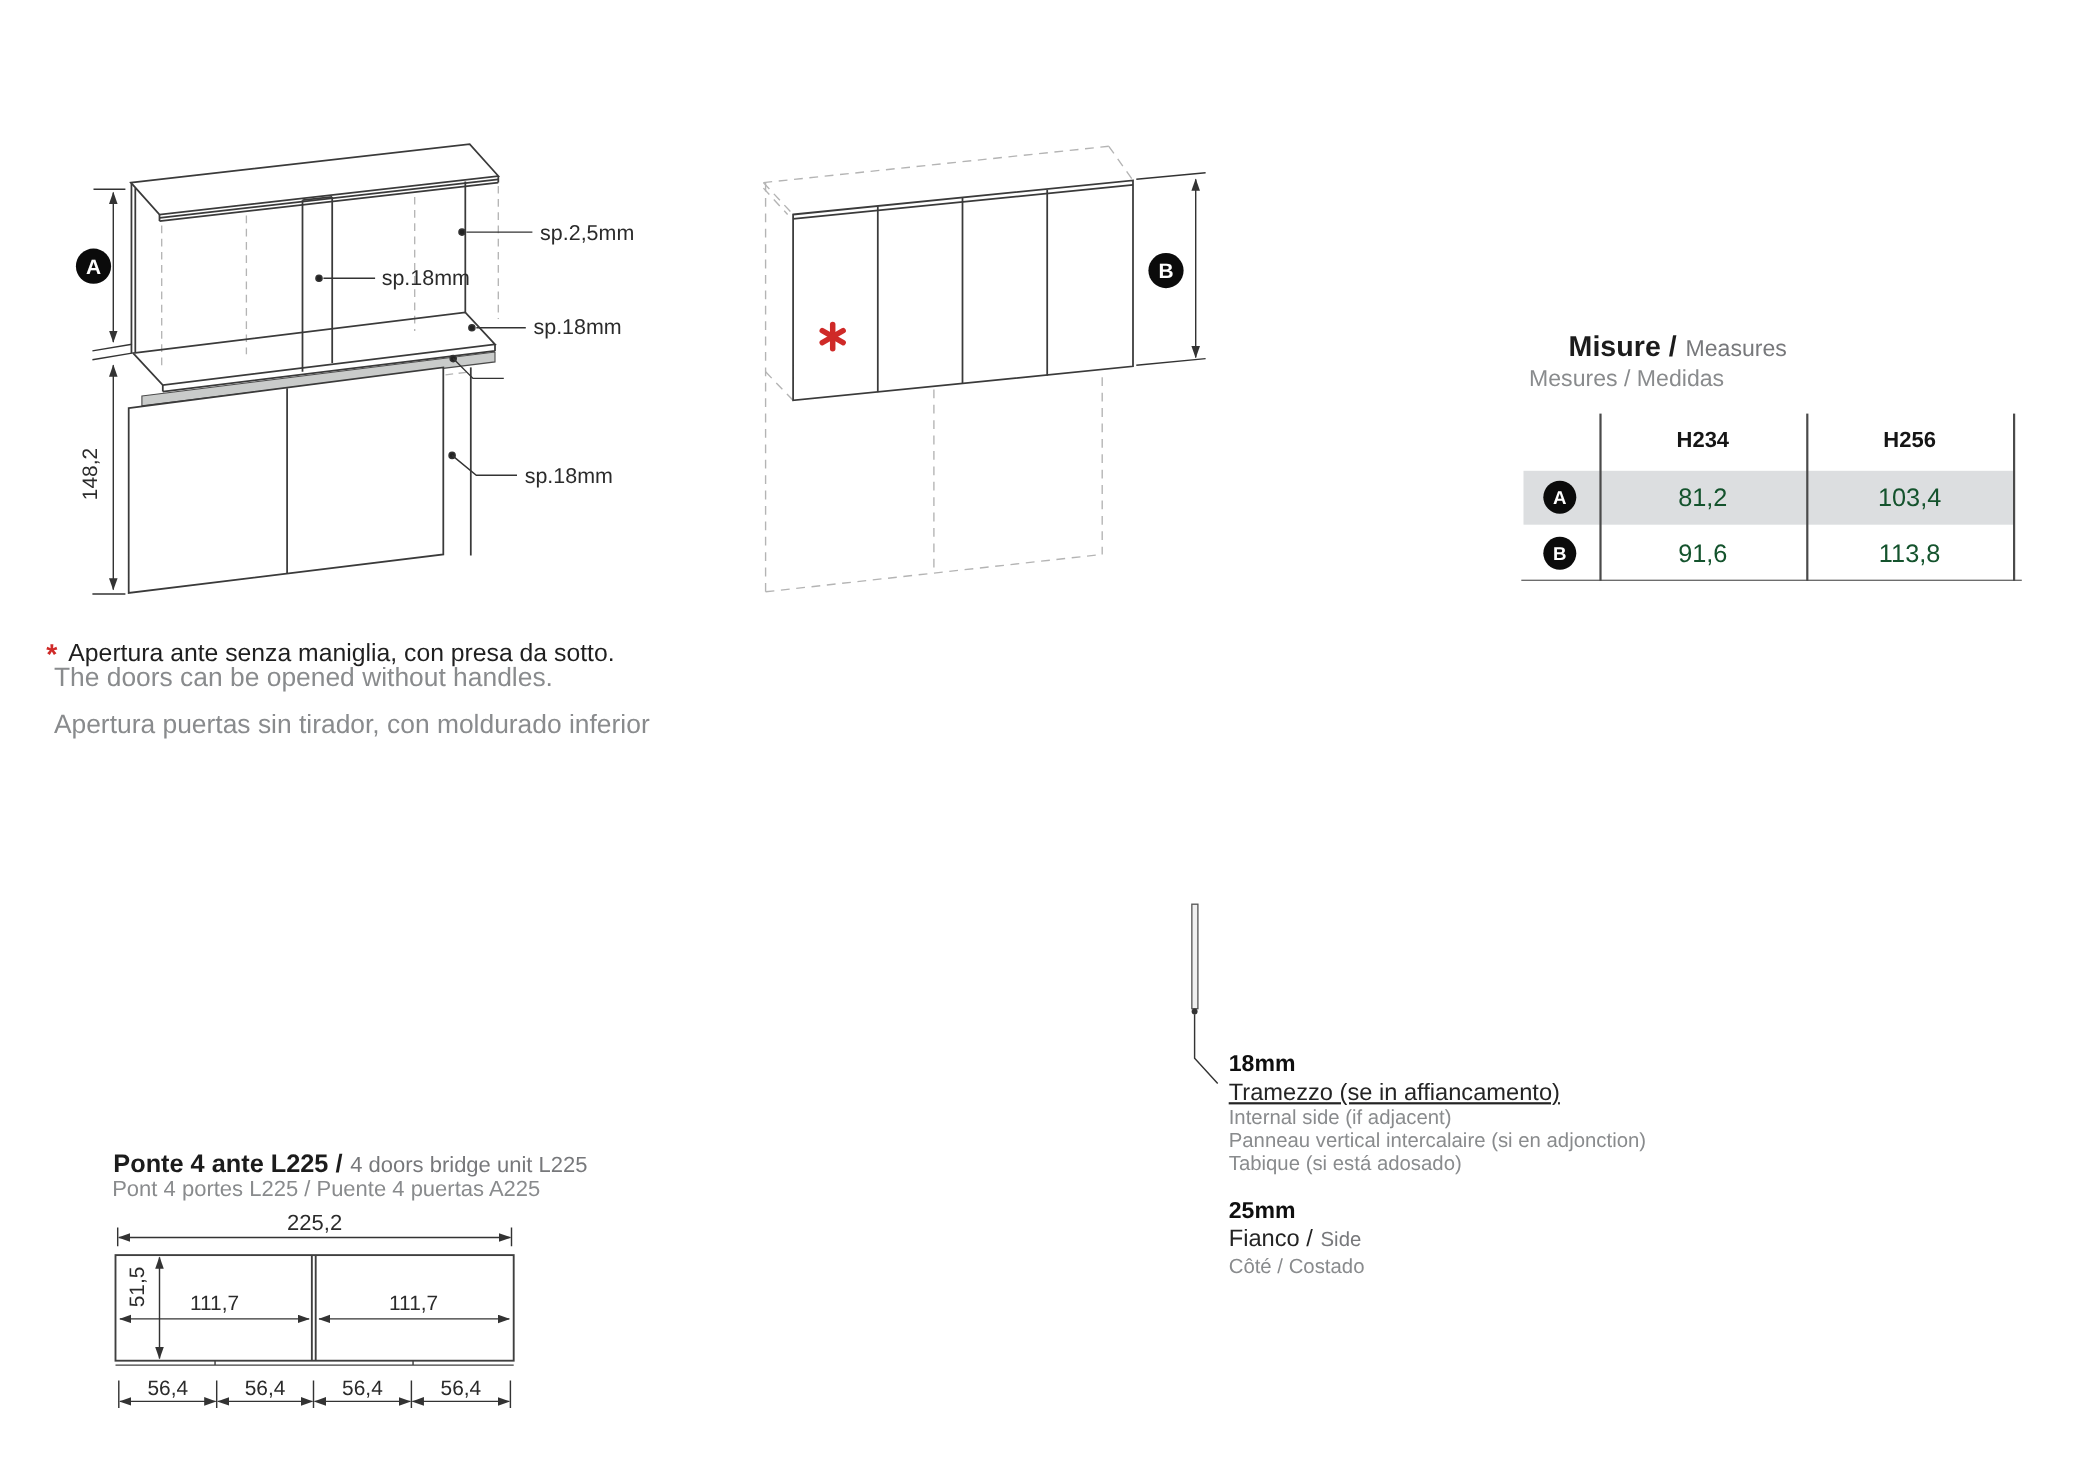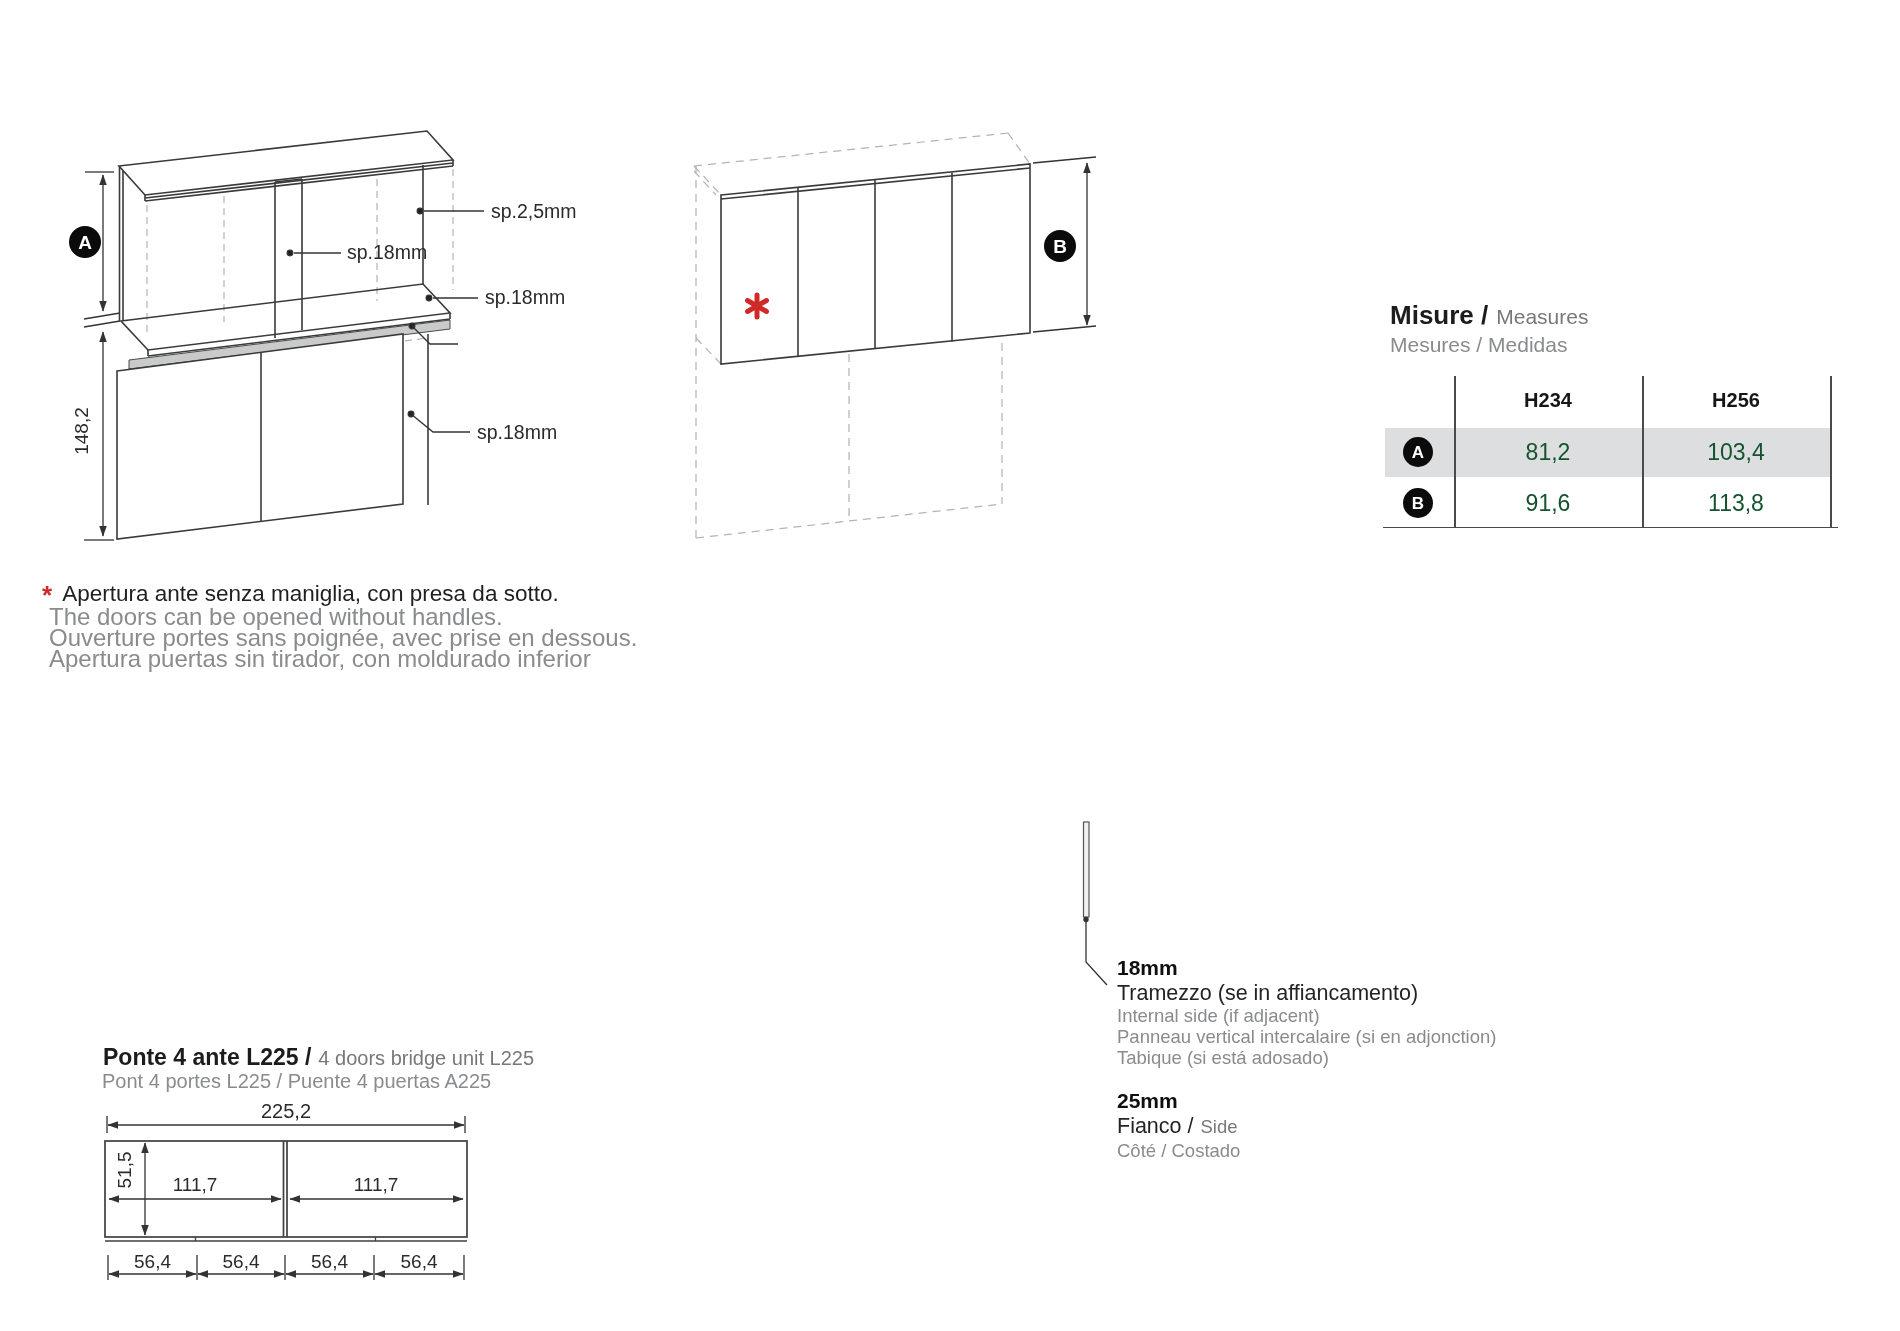--- a/index.html
+++ b/index.html
@@ -13,21 +13,21 @@
   
   .gray{color:#898b8d;}
   .red{color:#cf2a28;}
   
   svg{overflow:visible;}
   svg text{font-family:"Liberation Sans",sans-serif;fill:#2b2b2b;}
   .lbl{font-size:19.5px;}
   .dimlbl{font-size:19px;}
   .badge-txt{font-size:19px;font-weight:bold;fill:#fff;}
   
-  .measures-title{font-size:26px;}
+  .measures-title{font-size:26px;margin-left:36px;}
   .measures-title .t-gray{font-size:21px;margin-left:8px;}
   .measures-sub{font-size:21px;}
   .vline{position:absolute;width:1.6px;background:#4a4a4a;top:0;height:152px;}
   .tbl-bottom{position:absolute;left:0;top:150.5px;width:455px;height:1.7px;background:#4a4a4a;}
   .tbl-grayrow{position:absolute;left:2px;top:52px;width:445px;height:49px;background:#dcdee0;}
   .tbl-cell{position:absolute;width:188px;text-align:center;}
   .tbl-head{font-size:20px;font-weight:bold;color:#161616;}
   .tbl-val{font-size:23px;color:#14532d;}
   .circle-badge{position:absolute;width:30px;height:30px;border-radius:50%;background:#0b0b0b;
                 color:#fff;font-weight:bold;font-size:17px;text-align:center;line-height:31px;}
@@ -186,21 +186,20 @@
 
     <div class="circle-badge" style="left:20px;top:112px;">B</div>
     <div class="tbl-cell tbl-val" style="left:71px;top:114px;">91,6</div>
     <div class="tbl-cell tbl-val" style="left:259px;top:114px;">113,8</div>
   </div>
 
   <div class="abs note-it" style="left:42px;top:577px;">
     <span class="red note-ast">*</span><span>Apertura ante senza maniglia, con presa da sotto.</span>
   </div>
   <div class="abs note-sub gray" style="left:49px;top:603px;">The doors can be opened without handles.</div>
-  <div class="abs note-sub gray" style="left:49px;top:624px;">Ouverture portes sans poignée, avec prise en dessous.</div>
   <div class="abs note-sub gray" style="left:49px;top:645px;">Apertura puertas sin tirador, con moldurado inferior</div>
 
   <div class="abs l225-line1" style="left:103px;top:1044px;">
     <span class="t-bold">Ponte 4 ante L225 /</span><span class="t-gray">4 doors bridge unit L225</span>
   </div>
   <div class="abs l225-line2 gray" style="left:102px;top:1070px;">Pont 4 portes L225 / Puente 4 puertas A225</div>
 
   <svg class="abs" style="left:75px;top:1095px;" width="420" height="200" viewBox="75 1095 420 200">
     <defs>
       <marker id="arrC" markerWidth="9" markerHeight="7" refX="8" refY="3" orient="auto-start-reverse">
@@ -244,21 +243,21 @@
     <text class="dimlbl" x="419" y="1268" text-anchor="middle">56,4</text>
   </svg>
 
   <svg class="abs" style="left:1070px;top:815px;" width="60" height="180" viewBox="1070 815 60 180">
     <rect x="1083.5" y="822" width="5.5" height="95" fill="#f0f0f0" stroke="#555" stroke-width="1.2"></rect>
     <circle cx="1086" cy="919.5" r="2.7" fill="#333"></circle>
     <path d="M1086,922 V962 L1107,985" stroke="#333" stroke-width="1.3" fill="none"></path>
   </svg>
 
   <div class="abs p-size" style="left:1117px;top:956px;">18mm</div>
-  <div class="abs p-it" style="left:1117px;top:981px;">Tramezzo (se in affiancamento)</div>
+  <div class="abs p-it" style="left:1117px;top:981px;text-decoration:underline;">Tramezzo (se in affiancamento)</div>
   <div class="abs p-sub gray" style="left:1117px;top:1005px;">Internal side (if adjacent)</div>
   <div class="abs p-sub gray" style="left:1117px;top:1026px;">Panneau vertical intercalaire (si en adjonction)</div>
   <div class="abs p-sub gray" style="left:1117px;top:1047px;">Tabique (si está adosado)</div>
 
   <div class="abs p-size" style="left:1117px;top:1089px;">25mm</div>
   <div class="abs p-it" style="left:1117px;top:1114px;">
     <span>Fianco /</span><span class="t-gray">Side</span>
   </div>
   <div class="abs p-sub gray" style="left:1117px;top:1140px;">Côté / Costado</div>
 

